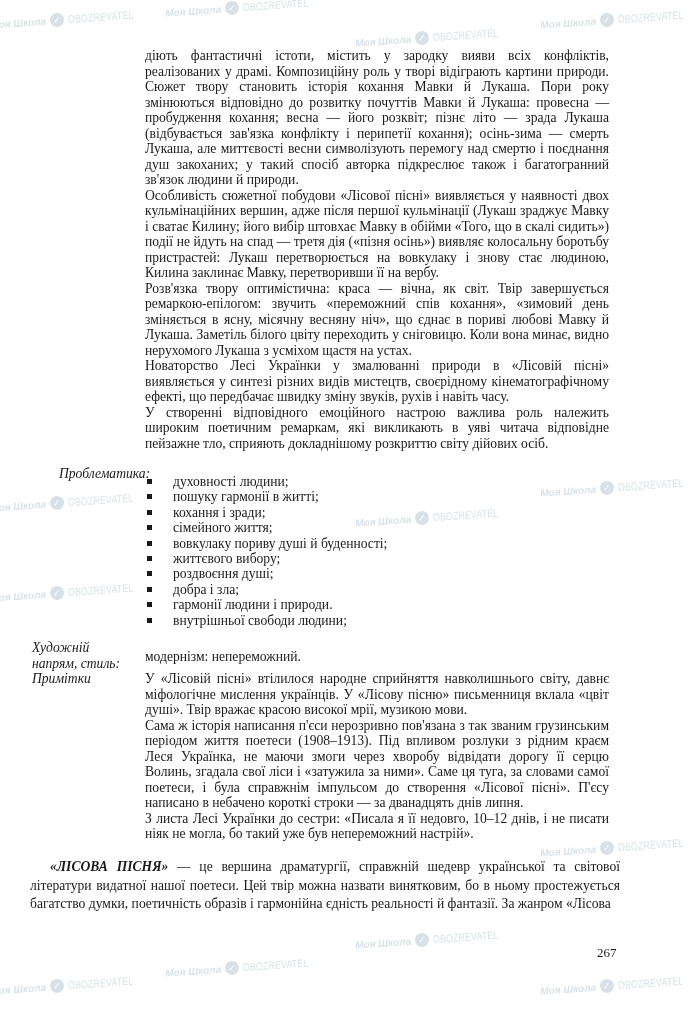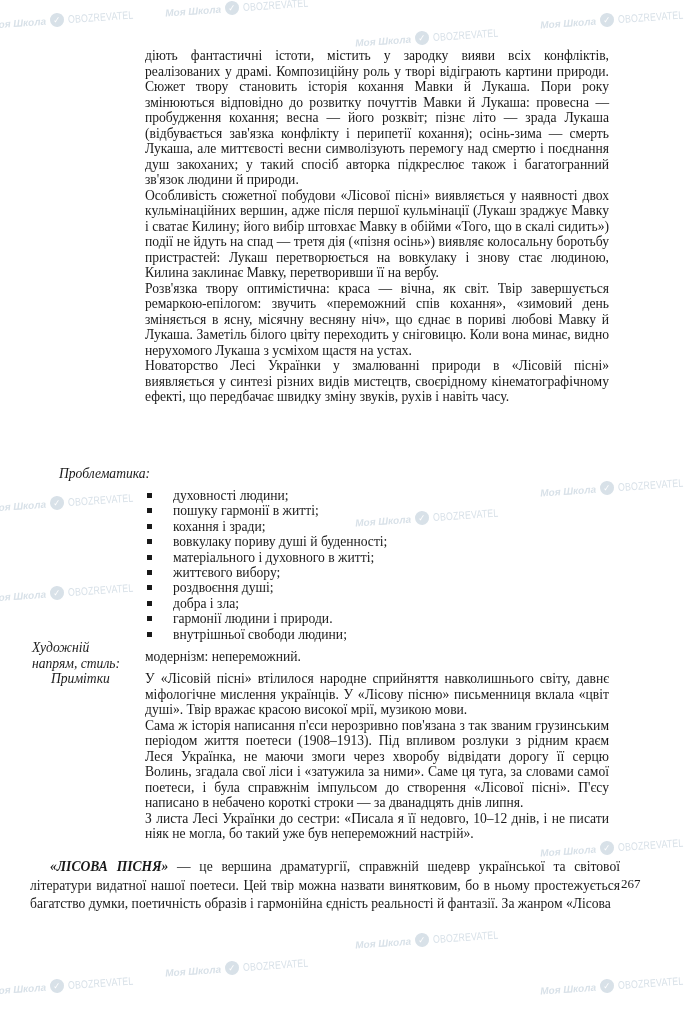--- a/index.html
+++ b/index.html
@@ -17,27 +17,27 @@
   .wm .school { font-family: "Liberation Sans", sans-serif; font-style: italic; font-weight: bold; font-size: 10px; color: #b9c9d6; }
   .wm .logo { width: 14px; height: 14px; border-radius: 50%; background: #b9c9d6; display: inline-flex; align-items: center; justify-content: center; color: #fff; font-size: 9px; font-family: "DejaVu Sans", sans-serif; }
   .wm .brand { font-family: "Liberation Sans", sans-serif; font-size: 11px; color: #b9c9d6; letter-spacing: 0.2px; transform: scaleX(0.8); transform-origin: left; }
 
   .content { position: absolute; left: 0; top: 0; width: 692px; z-index: 1; }
   .col { position: absolute; left: 145px; width: 464px; font-size: 13.6px; line-height: 15.5px; text-align: justify; }
   .col p { margin: 0; }
   .lab {
     position: absolute; left: 32px; font-style: italic; font-size: 13.6px; line-height: 15.5px;
   }
-  ul.list { list-style: none; margin: 0; padding: 0; position: absolute; left: 145px; top: 488px; font-size: 13.6px; line-height: 15.4px; }
+  ul.list { list-style: none; margin: 0; padding: 0; position: absolute; left: 145px; top: 474px; font-size: 13.6px; line-height: 15.4px; }
   ul.list li { position: relative; padding-left: 28px; height: 15.4px; }
   ul.list li .bullet { position: absolute; left: 2px; top: 5px; width: 5px; height: 5px; background: #1a1a1a; }
   .bottom { position: absolute; left: 30px; width: 590px; top: 858px; font-size: 13.6px; line-height: 18.6px; text-align: justify; }
   .bottom .lead { font-weight: bold; font-style: italic; }
   .bottom p { margin: 0; text-indent: 20px; }
-  .pagenum { position: absolute; left: 597px; top: 876px; font-size: 13px; margin-left: 24px; }
+  .pagenum { position: absolute; left: 597px; top: 945px; font-size: 13px; }
 </style>
 </head>
 <body>
 
 <div class="wm" style="left:-10px;top:12px;">
     <span class="school">Моя Школа</span>
     <span class="logo">✓</span>
     <span class="brand">OBOZREVATEL</span>
   </div>
 <div class="wm" style="left:165px;top:0px;">
@@ -101,43 +101,44 @@
     <span class="brand">OBOZREVATEL</span>
   </div>
 
 <div class="content">
 
   <div class="col" style="top:48px;">
     <p>діють фантастичні істоти, містить у зародку вияви всіх конфліктів, реалізованих у драмі. Композиційну роль у творі відіграють картини природи. Сюжет твору становить історія кохання Мавки й Лукаша. Пори року змінюються відповідно до розвитку почуттів Мавки й Лукаша: провесна — пробудження кохання; весна — його розквіт; пізнє літо — зрада Лукаша (відбувається зав'язка конфлікту і перипетії кохання); осінь-зима — смерть Лукаша, але миттєвості весни символізують перемогу над смертю і поєднання душ закоханих; у такий спосіб авторка підкреслює також і багатогранний зв'язок людини й природи.</p>
     <p>Особливість сюжетної побудови «Лісової пісні» виявляється у наявності двох кульмінаційних вершин, адже після першої кульмінації (Лукаш зраджує Мавку і сватає Килину; його вибір штовхає Мавку в обійми «Того, що в скалі сидить») події не йдуть на спад — третя дія («пізня осінь») виявляє колосальну боротьбу пристрастей: Лукаш перетворюється на вовкулаку і знову стає людиною, Килина заклинає Мавку, перетворивши її на вербу.</p>
     <p>Розв'язка твору оптимістична: краса — вічна, як світ. Твір завершується ремаркою-епілогом: звучить «переможний спів кохання», «зимовий день зміняється в ясну, місячну весняну ніч», що єднає в пориві любові Мавку й Лукаша. Заметіль білого цвіту переходить у сніговицю. Коли вона минає, видно нерухомого Лукаша з усміхом щастя на устах.</p>
     <p>Новаторство Лесі Українки у змалюванні природи в «Лісовій пісні» виявляється у синтезі різних видів мистецтв, своєрідному кінематографічному ефекті, що передбачає швидку зміну звуків, рухів і навіть часу.</p>
+    <p>У створенні відповідного емоційного настрою важлива роль належить широким поетичним ремаркам, які викликають в уяві читача відповідне пейзажне тло, сприяють докладнішому розкриттю світу дійових осіб.</p>
   </div>
 
   <div class="lab" style="top:466px;margin-left:27px;">Проблематика:</div>
   <ul class="list">
     <li><span class="bullet"></span><span>духовності людини;</span></li>
     <li><span class="bullet"></span><span>пошуку гармонії в житті;</span></li>
     <li><span class="bullet"></span><span>кохання і зради;</span></li>
+    <li><span class="bullet"></span><span>сімейного життя;</span></li>
     <li><span class="bullet"></span><span>вовкулаку пориву душі й буденності;</span></li>
-    <li><span class="bullet"></span><span>матеріального і духовного в житті;</span></li>
     <li><span class="bullet"></span><span>життєвого вибору;</span></li>
     <li><span class="bullet"></span><span>роздвоєння душі;</span></li>
     <li><span class="bullet"></span><span>добра і зла;</span></li>
     <li><span class="bullet"></span><span>гармонії людини і природи.</span></li>
     <li><span class="bullet"></span><span>внутрішньої свободи людини;</span></li>
   </ul>
 
   <div class="lab" style="top:640px;">
     <div>Художній</div>
     <div>напрям, стиль:</div>
   </div>
   <div class="col" style="top:649px;">модернізм: непереможний.</div>
 
-  <div class="lab" style="top:671px;margin-left:19px;">Примітки</div>
+  <div class="lab" style="top:671px;">Примітки</div>
   <div class="col" style="top:671px;">
     <p>У «Лісовій пісні» втілилося народне сприйняття навколишнього світу, давнє міфологічне мислення українців. У «Лісову пісню» письменниця вклала «цвіт душі». Твір вражає красою високої мрії, музикою мови.</p>
     <p>Сама ж історія написання п'єси нерозривно пов'язана з так званим грузинським періодом життя поетеси (1908–1913). Під впливом розлуки з рідним краєм Леся Українка, не маючи змоги через хворобу відвідати дорогу її серцю Волинь, згадала свої ліси і «затужила за ними». Саме ця туга, за словами самої поетеси, і була справжнім імпульсом до створення «Лісової пісні». П'єсу написано в небачено короткі строки — за дванадцять днів липня.</p>
     <p>З листа Лесі Українки до сестри: «Писала я її недовго, 10–12 днів, і не писати ніяк не могла, бо такий уже був непереможний настрій».</p>
   </div>
 
   <div class="bottom">
     <p><span class="lead">«ЛІСОВА ПІСНЯ»</span><span> — це вершина драматургії, справжній шедевр української та світової літератури видатної нашої поетеси. Цей твір можна назвати винятковим, бо в ньому простежується багатство думки, поетичність образів і гармонійна єдність реальності й фантазії. За жанром «Лісова</span></p>
   </div>
 

